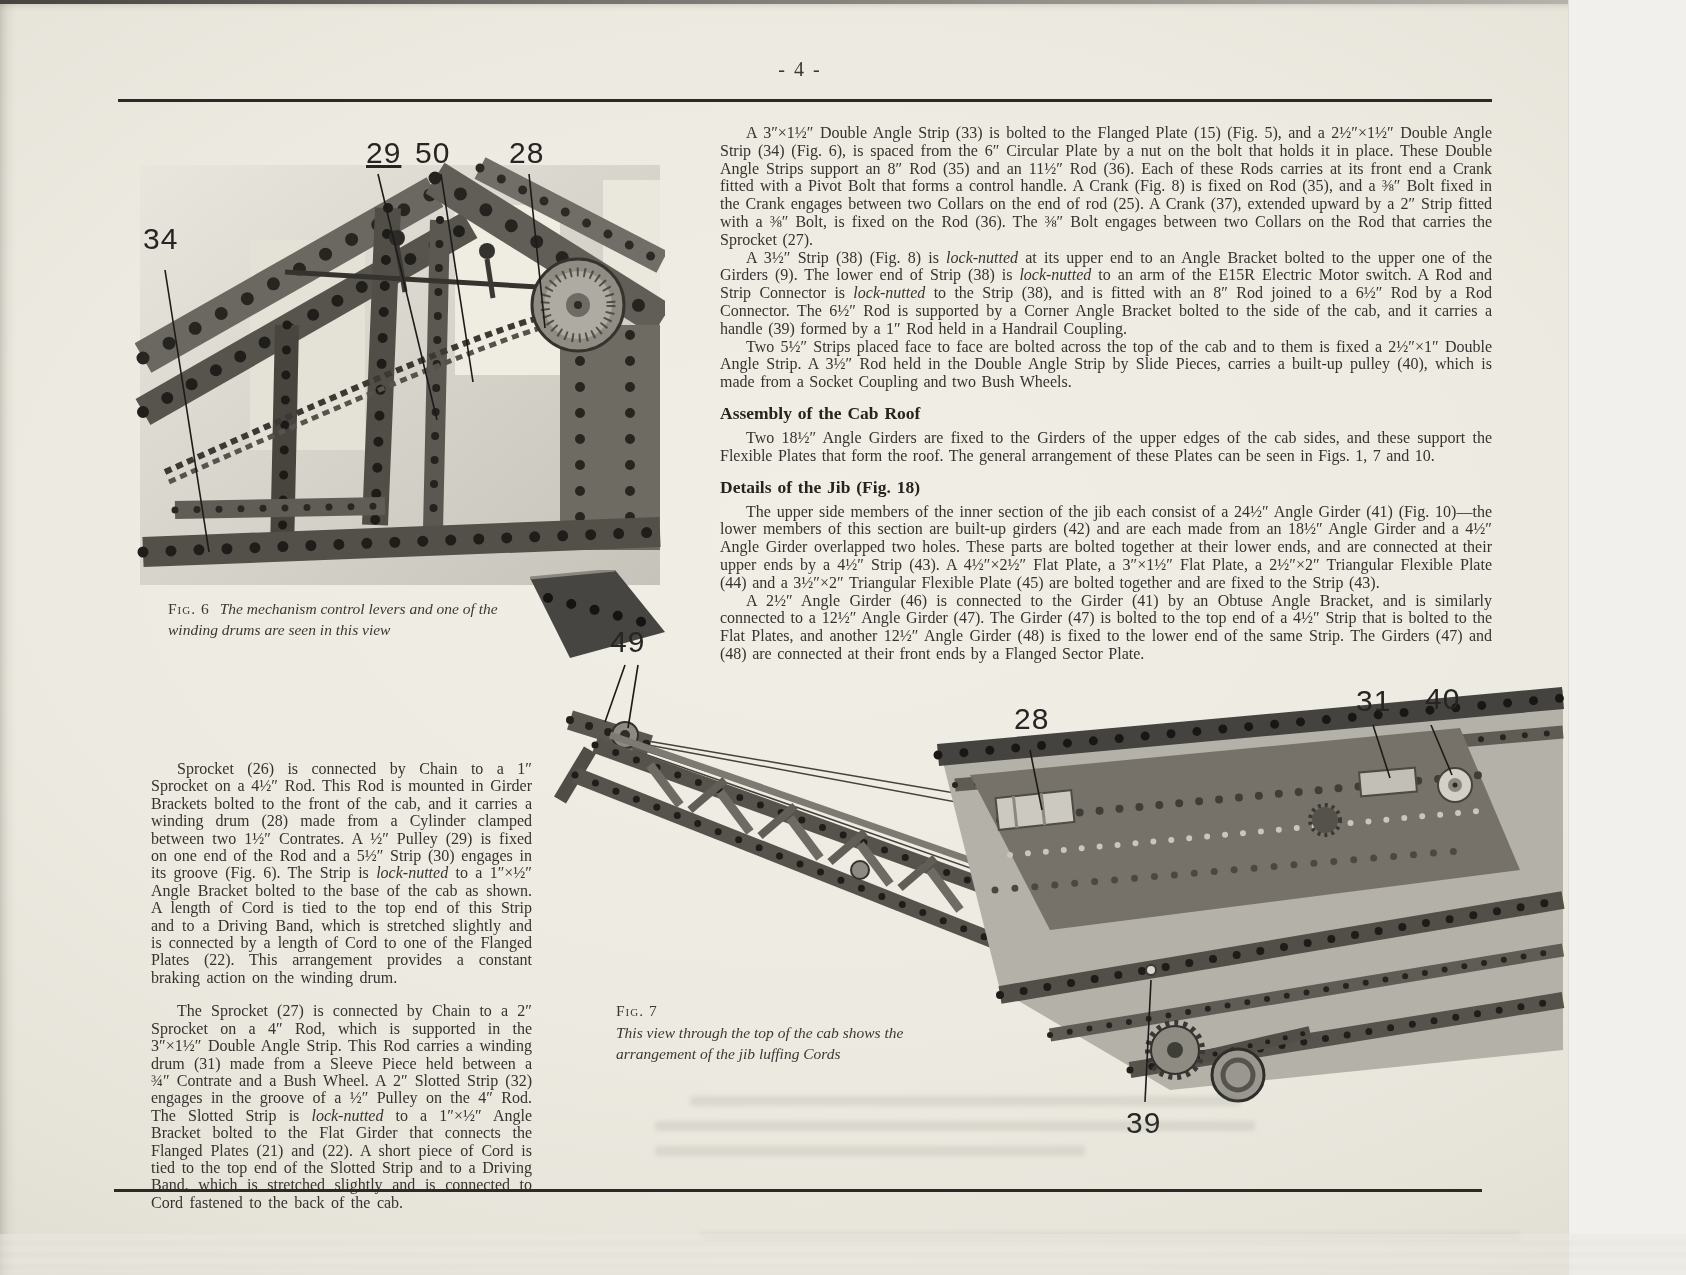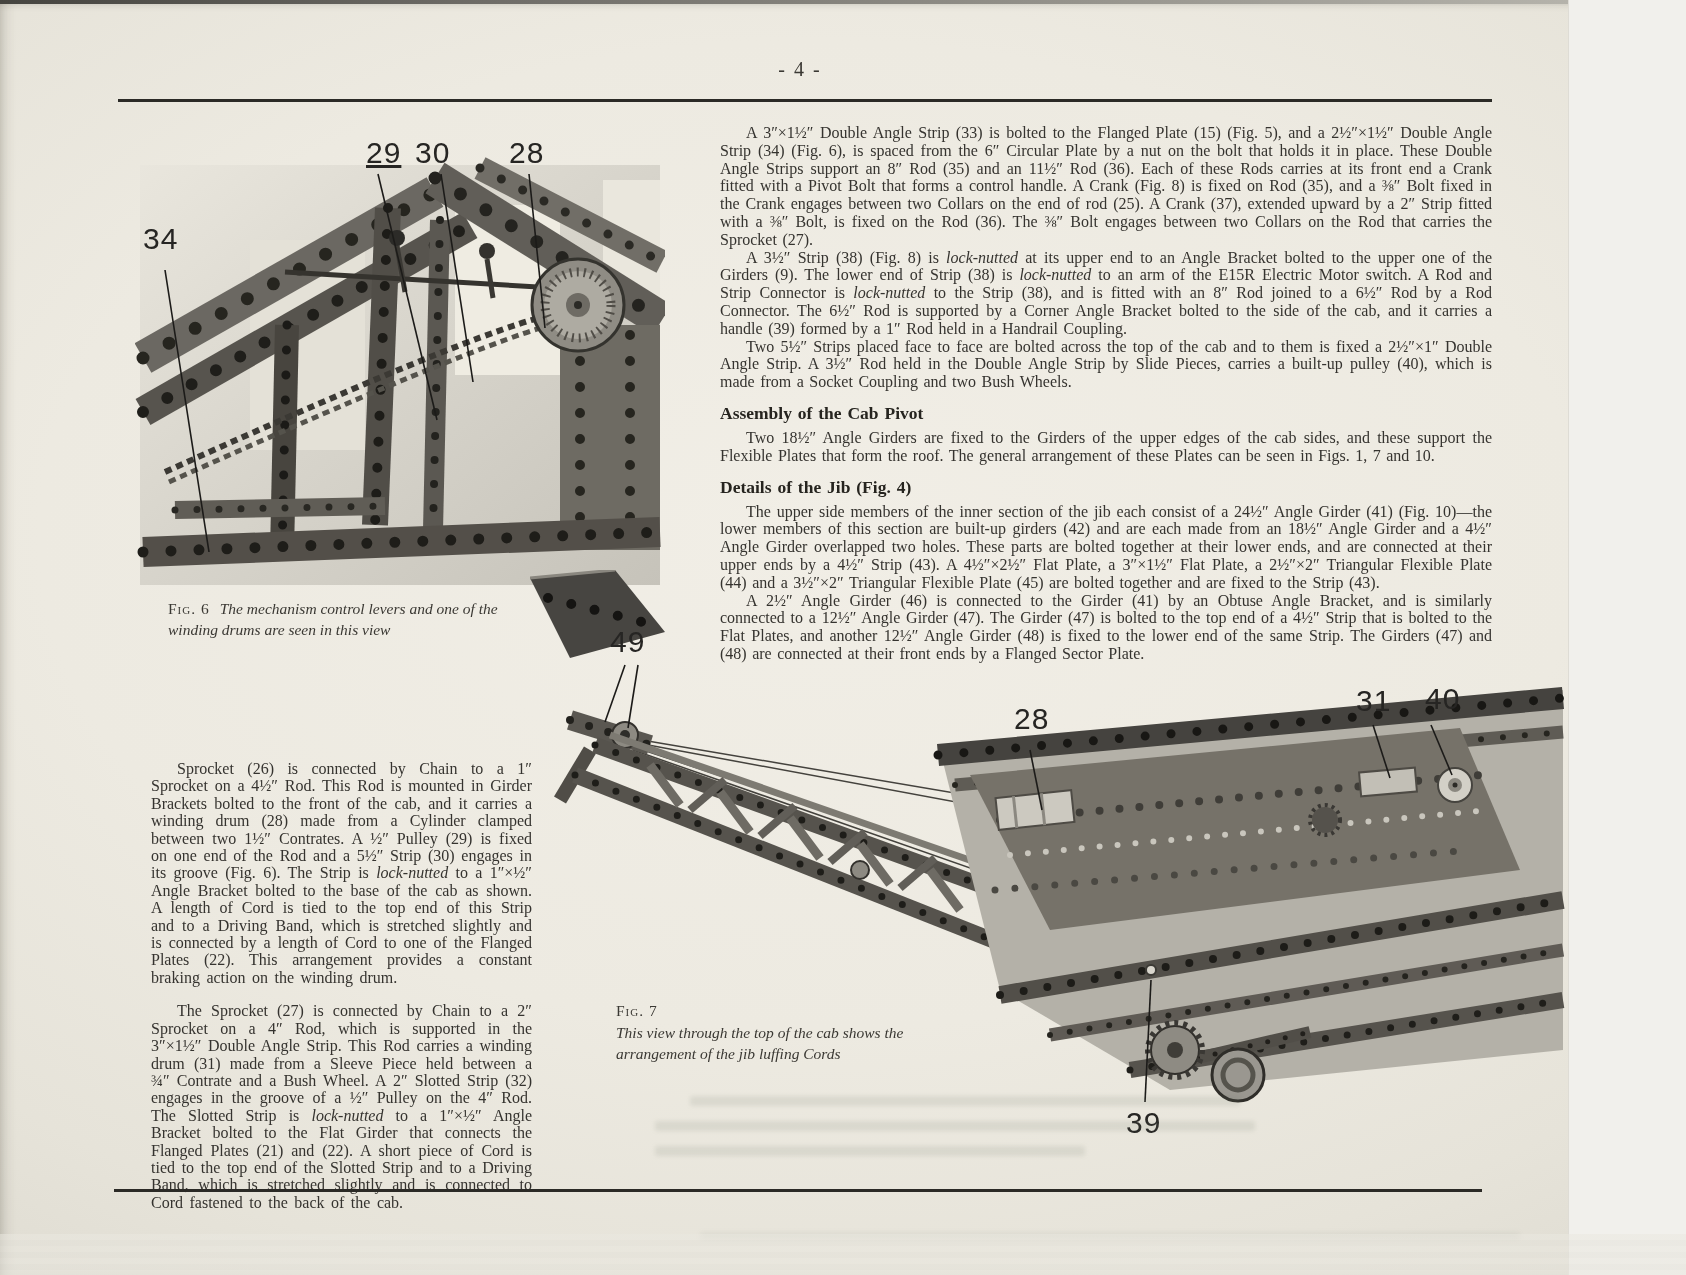--- a/index.html
+++ b/index.html
@@ -122,40 +122,40 @@
       </g>
       <g stroke="#1c1b19" stroke-width="1.6">
         <line x1="30" y1="150" x2="74" y2="432"></line>
         <line x1="243" y1="54" x2="302" y2="300"></line>
         <line x1="306" y1="54" x2="338" y2="262"></line>
         <line x1="394" y1="54" x2="410" y2="208"></line>
       </g>
     </svg>
     <span class="callout" style="left:8px;top:102px;">34</span>
     <span class="callout" style="left:231px;top:16px;text-decoration:underline;">29</span>
-    <span class="callout" style="left:280px;top:16px;">30</span>
+    <span class="callout" style="left:280px;top:16px;">50</span>
     <span class="callout" style="left:374px;top:16px;">28</span>
   </div>
 
   <div class="abs fig6-caption">
     <span class="figlabel">Fig. 6</span><span>The mechanism control levers and one of the winding drums are seen in this view</span>
   </div>
 
   <div class="abs left-col">
     <p>Sprocket (26) is connected by Chain to a 1″ Sprocket on a 4½″ Rod. This Rod is mounted in Girder Brackets bolted to the front of the cab, and it carries a winding drum (28) made from a Cylinder clamped between two 1½″ Contrates. A ½″ Pulley (29) is fixed on one end of the Rod and a 5½″ Strip (30) engages in its groove (Fig. 6). The Strip is <i>lock-nutted</i> to a 1″×½″ Angle Bracket bolted to the base of the cab as shown. A length of Cord is tied to the top end of this Strip and to a Driving Band, which is stretched slightly and is connected by a length of Cord to one of the Flanged Plates (22). This arrangement provides a constant braking action on the winding drum.</p>
     <p>The Sprocket (27) is connected by Chain to a 2″ Sprocket on a 4″ Rod, which is supported in the 3″×1½″ Double Angle Strip. This Rod carries a winding drum (31) made from a Sleeve Piece held between a ¾″ Contrate and a Bush Wheel. A 2″ Slotted Strip (32) engages in the groove of a ½″ Pulley on the 4″ Rod. The Slotted Strip is <i>lock-nutted</i> to a 1″×½″ Angle Bracket bolted to the Flat Girder that connects the Flanged Plates (21) and (22). A short piece of Cord is tied to the top end of the Slotted Strip and to a Driving Band, which is stretched slightly and is connected to Cord fastened to the back of the cab.</p>
   </div>
 
   <div class="abs right-col">
     <p>A 3″×1½″ Double Angle Strip (33) is bolted to the Flanged Plate (15) (Fig. 5), and a 2½″×1½″ Double Angle Strip (34) (Fig. 6), is spaced from the 6″ Circular Plate by a nut on the bolt that holds it in place. These Double Angle Strips support an 8″ Rod (35) and an 11½″ Rod (36). Each of these Rods carries at its front end a Crank fitted with a Pivot Bolt that forms a control handle. A Crank (Fig. 8) is fixed on Rod (35), and a ⅜″ Bolt fixed in the Crank engages between two Collars on the end of rod (25). A Crank (37), extended upward by a 2″ Strip fitted with a ⅜″ Bolt, is fixed on the Rod (36). The ⅜″ Bolt engages between two Collars on the Rod that carries the Sprocket (27).</p>
     <p>A 3½″ Strip (38) (Fig. 8) is <i>lock-nutted</i> at its upper end to an Angle Bracket bolted to the upper one of the Girders (9). The lower end of Strip (38) is <i>lock-nutted</i> to an arm of the E15R Electric Motor switch. A Rod and Strip Connector is <i>lock-nutted</i> to the Strip (38), and is fitted with an 8″ Rod joined to a 6½″ Rod by a Rod Connector. The 6½″ Rod is supported by a Corner Angle Bracket bolted to the side of the cab, and it carries a handle (39) formed by a 1″ Rod held in a Handrail Coupling.</p>
     <p>Two 5½″ Strips placed face to face are bolted across the top of the cab and to them is fixed a 2½″×1″ Double Angle Strip. A 3½″ Rod held in the Double Angle Strip by Slide Pieces, carries a built-up pulley (40), which is made from a Socket Coupling and two Bush Wheels.</p>
-    <h3>Assembly of the Cab Pivot</h3>
+    <h3>Assembly of the Cab Roof</h3>
     <p>Two 18½″ Angle Girders are fixed to the Girders of the upper edges of the cab sides, and these support the Flexible Plates that form the roof. The general arrangement of these Plates can be seen in Figs. 1, 7 and 10.</p>
-    <h3>Details of the Jib (Fig. 4)</h3>
+    <h3>Details of the Jib (Fig. 18)</h3>
     <p>The upper side members of the inner section of the jib each consist of a 24½″ Angle Girder (41) (Fig. 10)—the lower members of this section are built-up girders (42) and are each made from an 18½″ Angle Girder and a 4½″ Angle Girder overlapped two holes. These parts are bolted together at their lower ends, and are connected at their upper ends by a 4½″ Strip (43). A 4½″×2½″ Flat Plate, a 3″×1½″ Flat Plate, a 2½″×2″ Triangular Flexible Plate (44) and a 3½″×2″ Triangular Flexible Plate (45) are bolted together and are fixed to the Strip (43).</p>
     <p>A 2½″ Angle Girder (46) is connected to the Girder (41) by an Obtuse Angle Bracket, and is similarly connected to a 12½″ Angle Girder (47). The Girder (47) is bolted to the top end of a 4½″ Strip that is bolted to the Flat Plates, and another 12½″ Angle Girder (48) is fixed to the lower end of the same Strip. The Girders (47) and (48) are connected at their front ends by a Flanged Sector Plate.</p>
   </div>
 
   <div class="fig" style="left:530px;top:570px;width:1035px;height:600px;">
     <svg width="1035" height="600" viewBox="0 0 1035 600">
       <g>
         <polygon points="0,8 85,0 135,62 40,88" fill="#474541"></polygon>
         <line x1="18" y1="28" x2="112" y2="52" stroke="#151412" stroke-width="10" stroke-linecap="round" stroke-dasharray="0 24"></line>
         <line x1="0" y1="8" x2="85" y2="0" stroke="#8a877f" stroke-width="3"></line>

